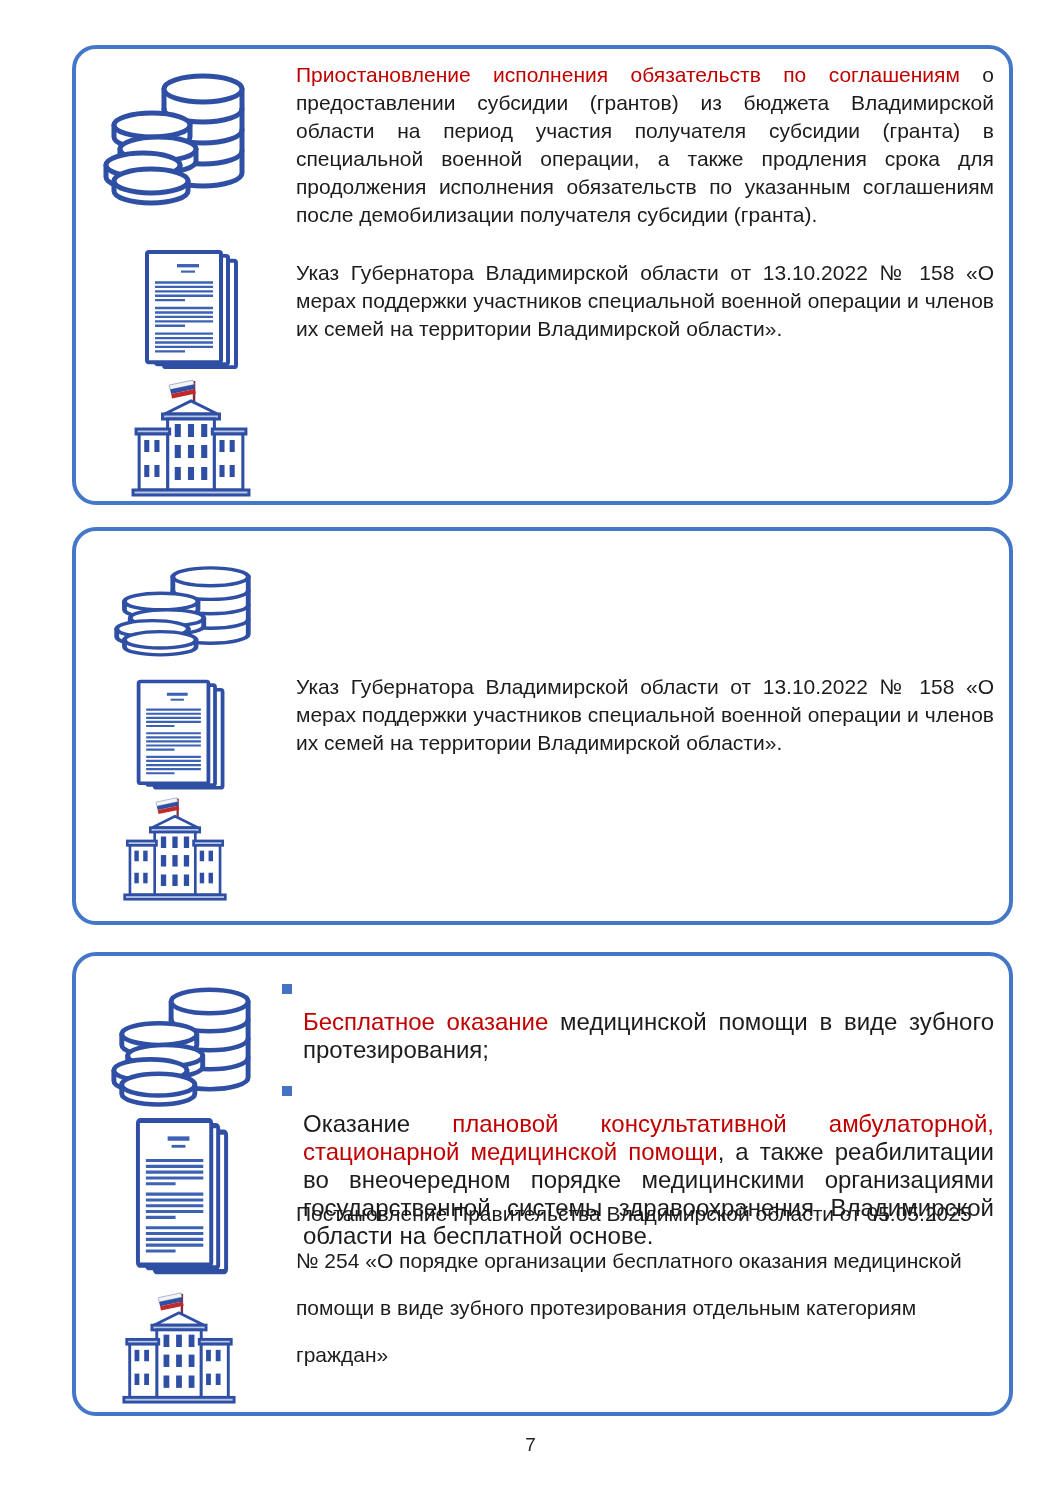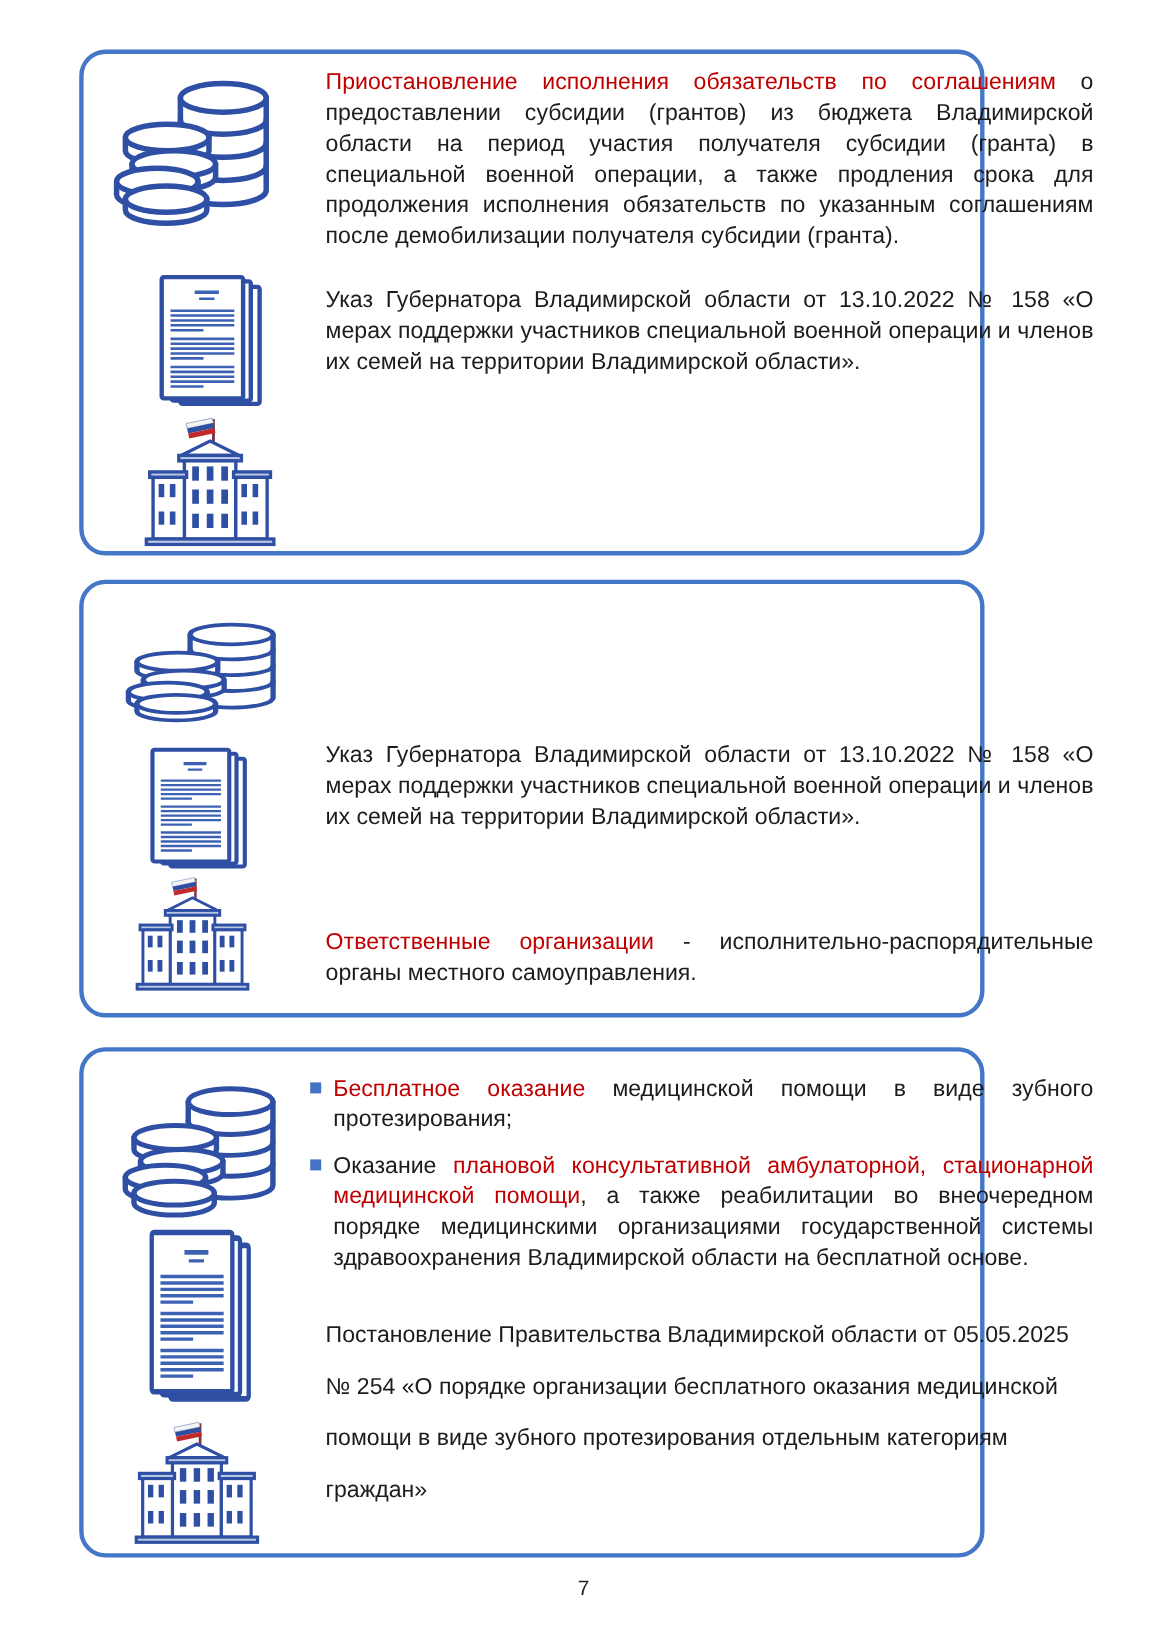--- a/index.html
+++ b/index.html
@@ -1,39 +1,39 @@
 <!DOCTYPE html>
 <html><head>
 <meta charset="utf-8">
 <style>
   html,body{margin:0;padding:0;}
   body{
     width:1061px;height:1500px;position:relative;background:#ffffff;
     font-family:"Liberation Sans", sans-serif;color:#1c1c1c;overflow:hidden;
   }
   .card{
-    position:absolute;left:72px;width:823px;background:#fff;
+    position:absolute;left:72px;width:941px;background:#fff;
     border:4px solid #4477c8;border-radius:24px;box-sizing:border-box;
   }
   .card1{top:45px;height:460px;}
   .card2{top:527px;height:398px;}
   .card3{top:952px;height:464px;}
   .icon{position:absolute;}
   .icon svg{display:block;width:100%;height:100%;}
   p{margin:0;}
   .txt{
     position:absolute;left:220px;width:698px;
     font-size:21px;line-height:28px;color:#1c1c1c;
   }
   .just{text-align:justify;}
   .red{color:#c00000;}
   .bullets{position:absolute;left:206px;width:712px;}
   .bullet-item{display:flex;margin-bottom:14px;}
   .bullet-sq{flex:0 0 10px;width:10px;height:10px;background:#4472c4;margin:8px 11px 0 0;}
-  .bullet-text{flex:1;text-align:justify;font-size:21px;line-height:28px;}
+  .bullet-text{flex:1;text-align:justify;font-size:24px;line-height:28px;margin-top:32px;}
   .post{line-height:47px;text-align:left;}
   .pagenum{
     position:absolute;top:1434px;left:0;width:100%;text-align:center;
     font-size:19px;color:#222;
   }
 </style>
 </head>
 <body>
 
 <svg width="0" height="0" style="position:absolute" aria-hidden="true">
@@ -139,21 +139,20 @@
     <svg viewBox="0 0 106 130" preserveAspectRatio="none">
         <use href="#sym-docs"></use>
       </svg>
   </div>
   <div class="icon" style="left:46px;top:264px;width:106px;height:106px">
     <svg viewBox="0 0 120 120" preserveAspectRatio="none">
         <use href="#sym-building"></use>
       </svg>
   </div>
   <p class="txt just" style="top:142px"><span>Указ Губернатора Владимирской области от 13.10.2022 № 158 «О мерах поддержки участников специальной военной операции и членов их семей на территории Владимирской области».</span></p>
-  <p class="txt just" style="top:312px"><span class="red">Ответственные организации</span><span> - исполнительно-распорядительные органы местного самоуправления.</span></p>
 </section>
 
 <section class="card card3">
   <div class="icon" style="left:30px;top:22px;width:150px;height:132px">
     <svg viewBox="0 0 152 146" preserveAspectRatio="none">
         <use href="#sym-coins"></use>
       </svg>
   </div>
   <div class="icon" style="left:55px;top:158px;width:105px;height:168px">
     <svg viewBox="0 0 106 130" preserveAspectRatio="none">

